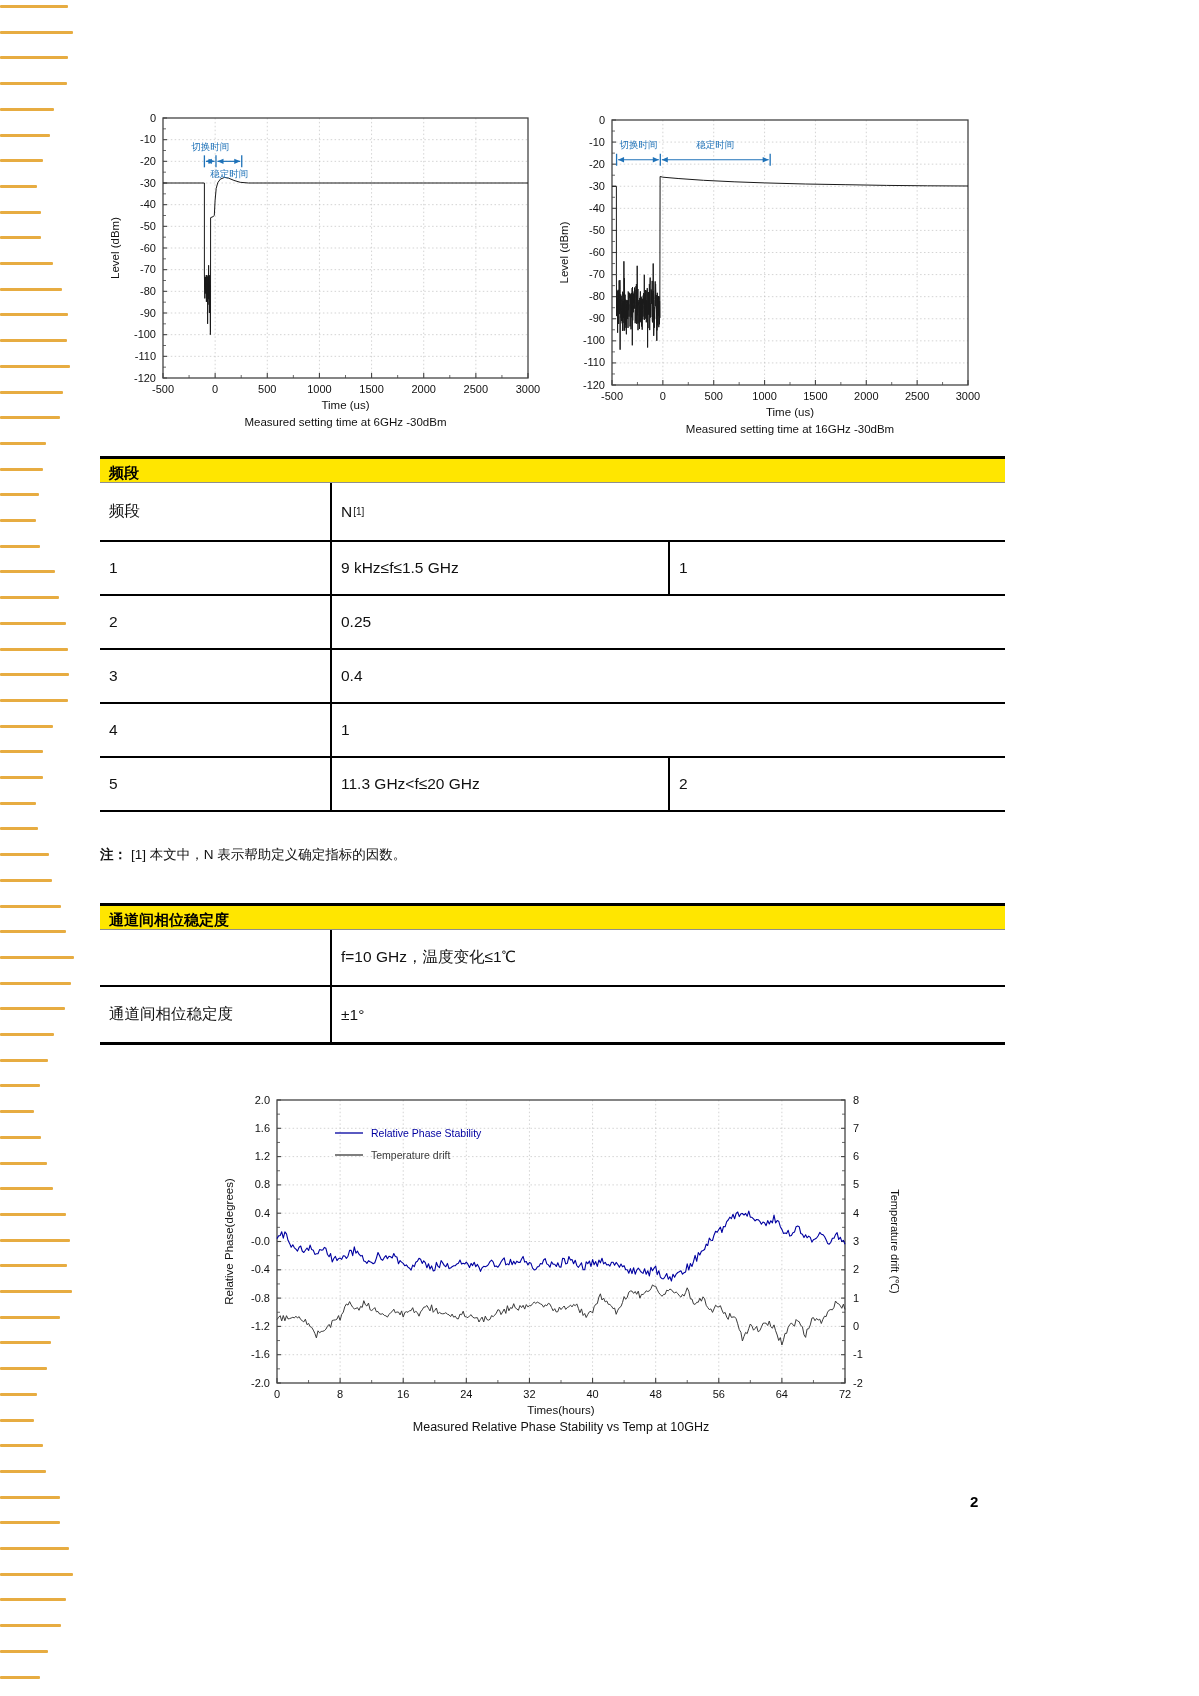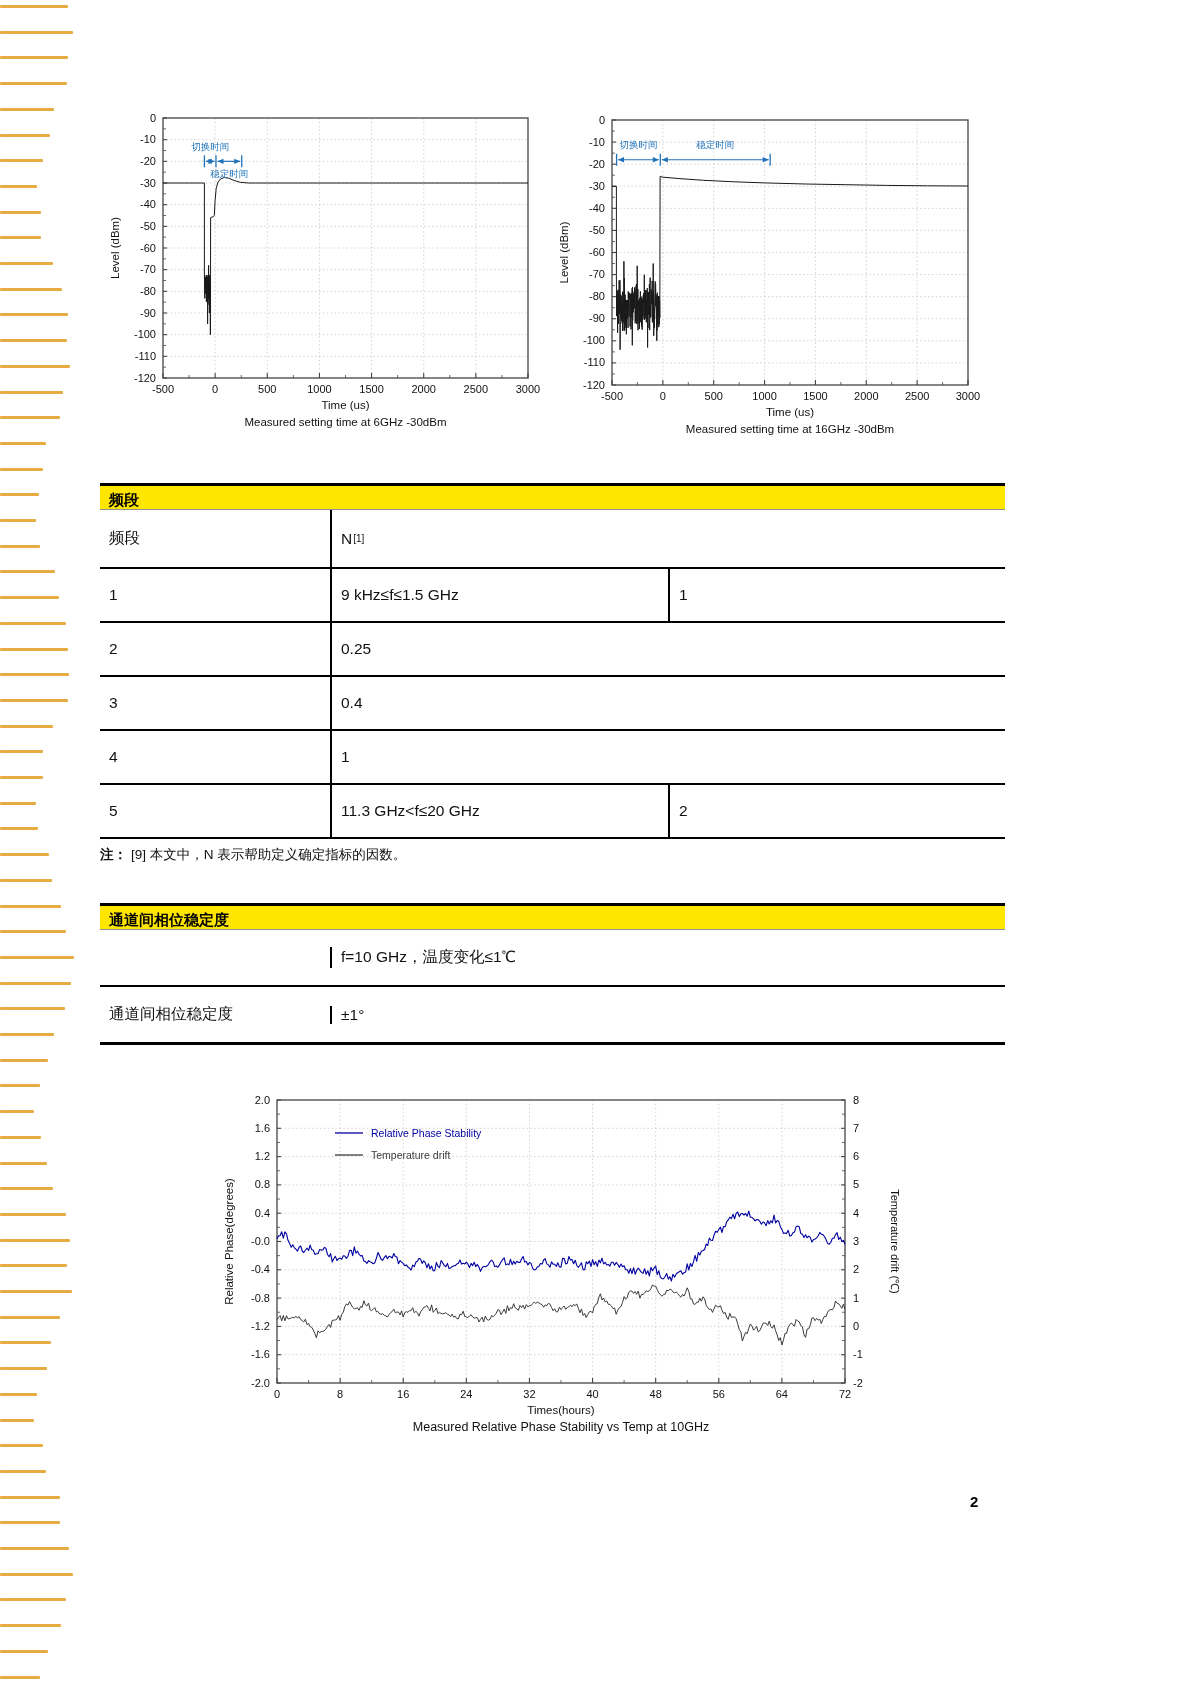--- a/index.html
+++ b/index.html
@@ -5,35 +5,35 @@
   html,body{margin:0;padding:0;background:#ffffff;}
   .page{position:relative;width:1199px;height:1696px;background:#fff;overflow:hidden;
         font-family:"Liberation Sans", sans-serif;color:#111;}
   .decor-line{position:absolute;left:0;height:3px;background:#E7AC41;border-radius:1px;}
   .chart{position:absolute;}
   #chart1{left:100px;top:95px;}
   #chart2{left:560px;top:97px;}
   #chart3{left:215px;top:1085px;}
   svg text{font-family:"Liberation Sans", sans-serif;}
   
-  #table1{position:absolute;left:100px;top:483px;width:905px;}
+  #table1{position:absolute;left:100px;top:456px;width:905px;}
   #table2{position:absolute;left:100px;top:903px;width:905px;}
   .band{height:27px;line-height:27px;background:#FFE600;border-top:3px solid #000;
         border-bottom:1px solid #8f8f8f;font-weight:bold;font-size:15px;
         padding-left:9px;box-sizing:border-box;color:#000;}
   .trow{display:flex;border-bottom:2px solid #000;}
   .trow.thead{height:57px;}
   .trow.tbody{height:52px;}
   .trow:last-child{border-bottom:2.5px solid #000;}
   .tcell{box-sizing:border-box;padding-left:9px;display:flex;align-items:center;font-size:15.5px;}
   .c0{width:230px;}
   .c1{width:338px;border-left:2px solid #000;}
   .c2{width:337px;border-left:2px solid #000;}
   .tcell sup{font-size:10px;margin-left:1px;}
-  .p-row{display:flex;height:55px;border-bottom:2px solid #000;align-items:center;}
+  .p-row{display:flex;height:55px;border-bottom:2px solid #000;}
   .p-row:last-child{border-bottom:3px solid #000;}
   .p0{width:230px;box-sizing:border-box;padding-left:9px;display:flex;align-items:center;font-size:15.5px;}
   .p1{flex:1;box-sizing:border-box;border-left:2px solid #000;padding-left:9px;display:flex;align-items:center;font-size:15.5px;}
   #note{position:absolute;left:100px;top:846px;font-size:13.5px;color:#111;}
   #note b{margin-right:4px;}
   #pageno{position:absolute;left:970px;top:1493px;font-weight:bold;font-size:15px;color:#000;}
 </style>
 </head>
 <body>
 
@@ -323,21 +323,21 @@
       <div class="trow tbody">
         <div class="tcell c0">4</div>
         <div class="tcell c2">1</div>
       </div>
       <div class="trow tbody">
         <div class="tcell c0">5</div>
         <div class="tcell c1">11.3 GHz&lt;f≤20 GHz</div>
         <div class="tcell c2">2</div>
       </div>
     </div>
-  <div id="note"><b>注：</b><span>[9] 本文中，N 表示帮助定义确定指标的因数。</span></div>
+  <div id="note"><b>注：</b><span>[1] 本文中，N 表示帮助定义确定指标的因数。</span></div>
   <div id="table2">
       <div class="band">通道间相位稳定度</div>
       <div class="p-row">
         <div class="p0"></div>
         <div class="p1">f=10 GHz，温度变化≤1℃</div>
       </div>
       <div class="p-row">
         <div class="p0">通道间相位稳定度</div>
         <div class="p1">±1°</div>
       </div>

